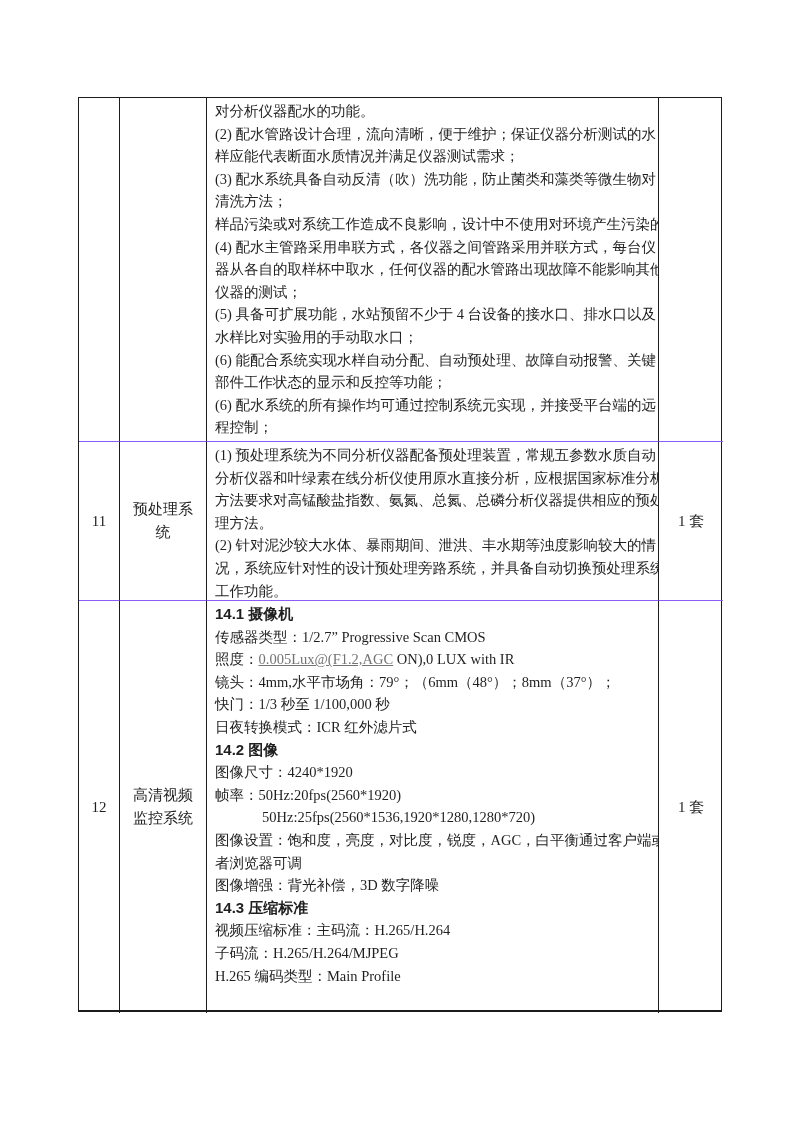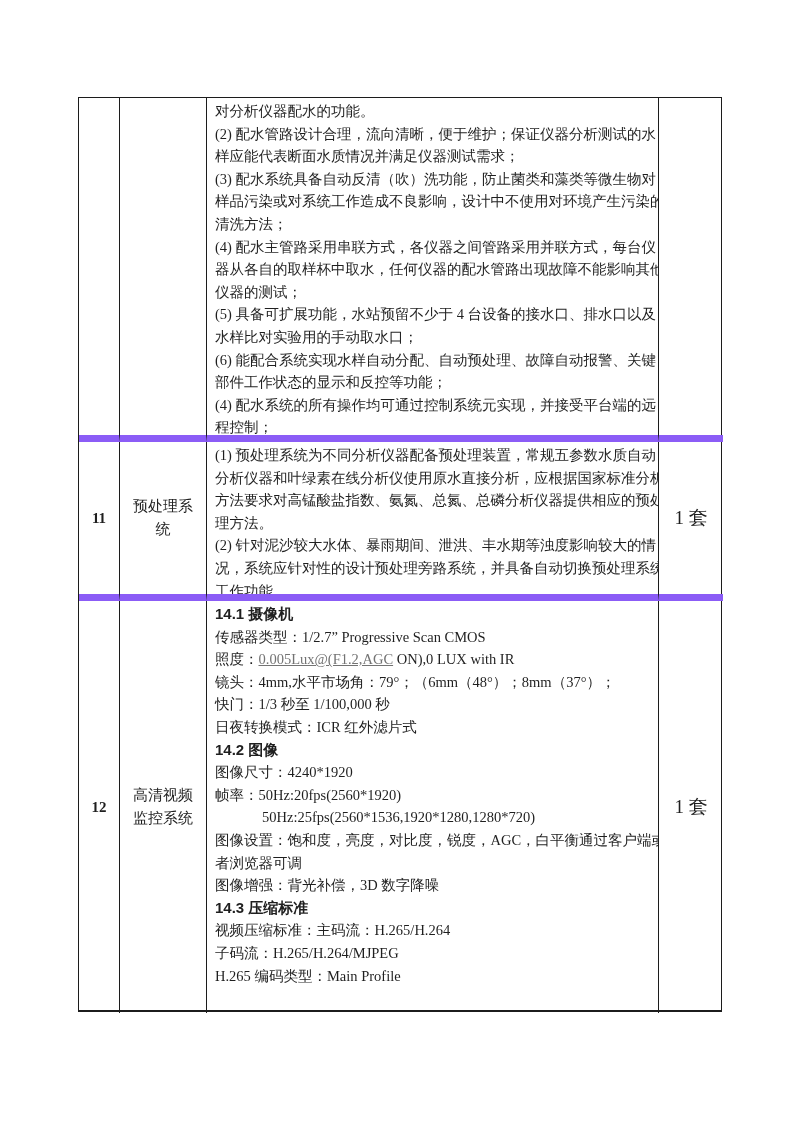--- a/index.html
+++ b/index.html
@@ -9,29 +9,29 @@
   }
   .spec-table{
     position:absolute;left:78px;top:97px;width:644px;height:915px;
     display:grid;box-sizing:border-box;
     grid-template-columns:41px 87px 452px 64px;
     grid-template-rows:344px 159px 412px;
     border:1px solid #1c1c1c;border-bottom-width:2px;
   }
   .row{display:contents;}
   .cell{
-    box-sizing:border-box;border-right:1px solid #1c1c1c;border-bottom:7px solid #8b5cf6;
+    box-sizing:border-box;border-right:1px solid #1c1c1c;border-bottom:1px solid #8b5cf6;
     overflow:hidden;
   }
   .cell.last-col{border-right:none;}
   .row.last .cell{border-bottom:none;}
   .cell.center{display:flex;align-items:center;justify-content:center;text-align:center;}
-  .c-id{font-size:15px;font-weight:bold;}
+  .c-id{font-size:15px;}
   .c-name{font-size:15px;line-height:23px;padding:0 6px;}
-  .c-qty{font-size:19px;white-space:nowrap;}
+  .c-qty{font-size:15px;white-space:nowrap;}
   .c-desc{padding:2px 7px 0 8px;font-size:14.5px;line-height:22.6px;}
   .ln{white-space:nowrap;}
   .ln.h{
     font-weight:bold;font-size:15px;
     font-family:"Liberation Sans","DejaVu Sans",sans-serif;
   }
   .ln.i{padding-left:47px;}
   a.doclink{color:#737373;text-decoration:underline;cursor:pointer;}
 </style>
 </head>
@@ -41,30 +41,30 @@
   <div class="spec-table">
 
     <div class="row">
       <div class="cell center c-id"></div>
       <div class="cell center c-name"></div>
       <div class="cell c-desc">
           <div class="ln">对分析仪器配水的功能。</div>
           <div class="ln">(2) 配水管路设计合理，流向清晰，便于维护；保证仪器分析测试的水</div>
           <div class="ln">样应能代表断面水质情况并满足仪器测试需求；</div>
           <div class="ln">(3) 配水系统具备自动反清（吹）洗功能，防止菌类和藻类等微生物对</div>
+          <div class="ln">清洗方法；</div>
           <div class="ln">样品污染或对系统工作造成不良影响，设计中不使用对环境产生污染的</div>
-          <div class="ln">清洗方法；</div>
           <div class="ln">(4) 配水主管路采用串联方式，各仪器之间管路采用并联方式，每台仪</div>
           <div class="ln">器从各自的取样杯中取水，任何仪器的配水管路出现故障不能影响其他</div>
           <div class="ln">仪器的测试；</div>
           <div class="ln">(5) 具备可扩展功能，水站预留不少于 4 台设备的接水口、排水口以及</div>
           <div class="ln">水样比对实验用的手动取水口；</div>
           <div class="ln">(6) 能配合系统实现水样自动分配、自动预处理、故障自动报警、关键</div>
           <div class="ln">部件工作状态的显示和反控等功能；</div>
-          <div class="ln">(4) 配水系统的所有操作均可通过控制系统元实现，并接受平台端的远</div>
+          <div class="ln">(6) 配水系统的所有操作均可通过控制系统元实现，并接受平台端的远</div>
           <div class="ln">程控制；</div>
         </div>
       <div class="cell center c-qty last-col"></div>
     </div>
 
     <div class="row">
       <div class="cell center c-id">11</div>
       <div class="cell center c-name">预处理系统</div>
       <div class="cell c-desc">
           <div class="ln">(1) 预处理系统为不同分析仪器配备预处理装置，常规五参数水质自动</div>

